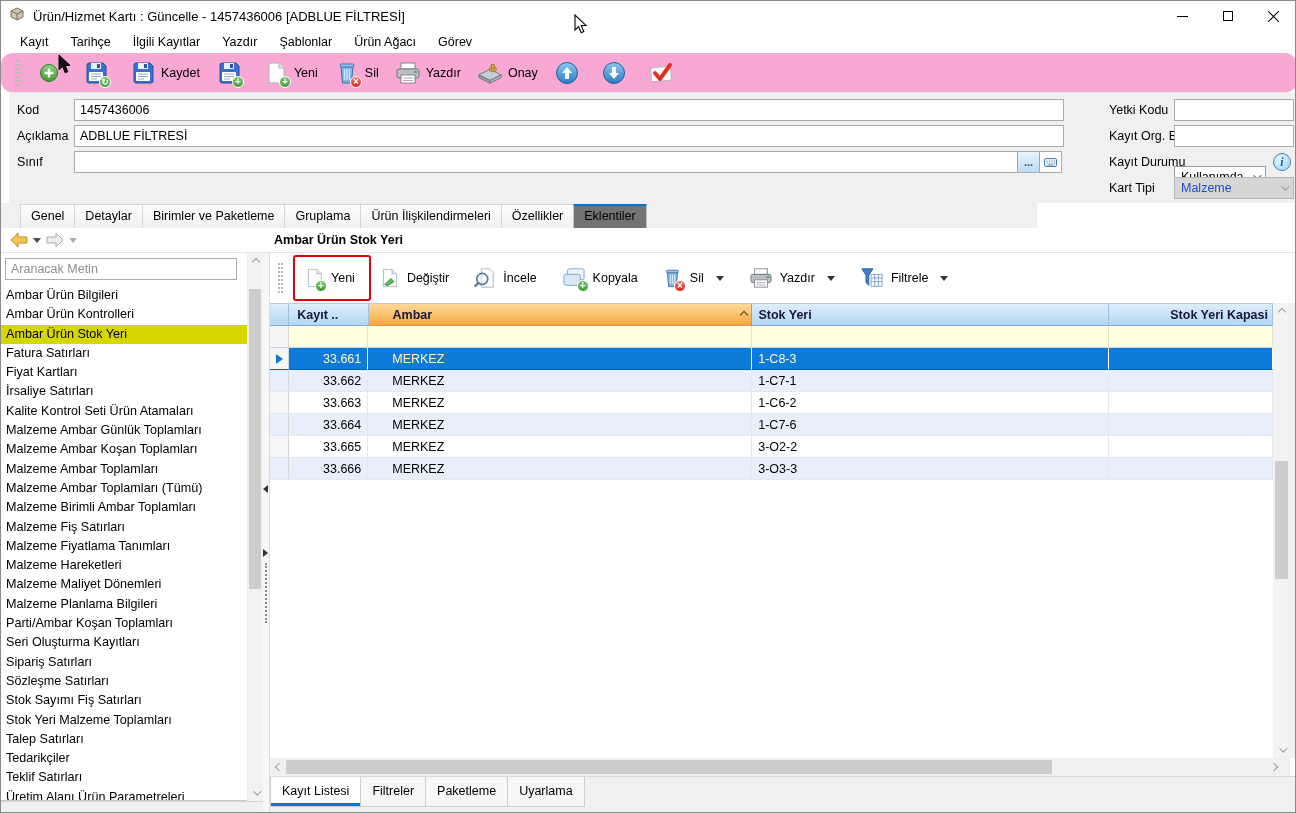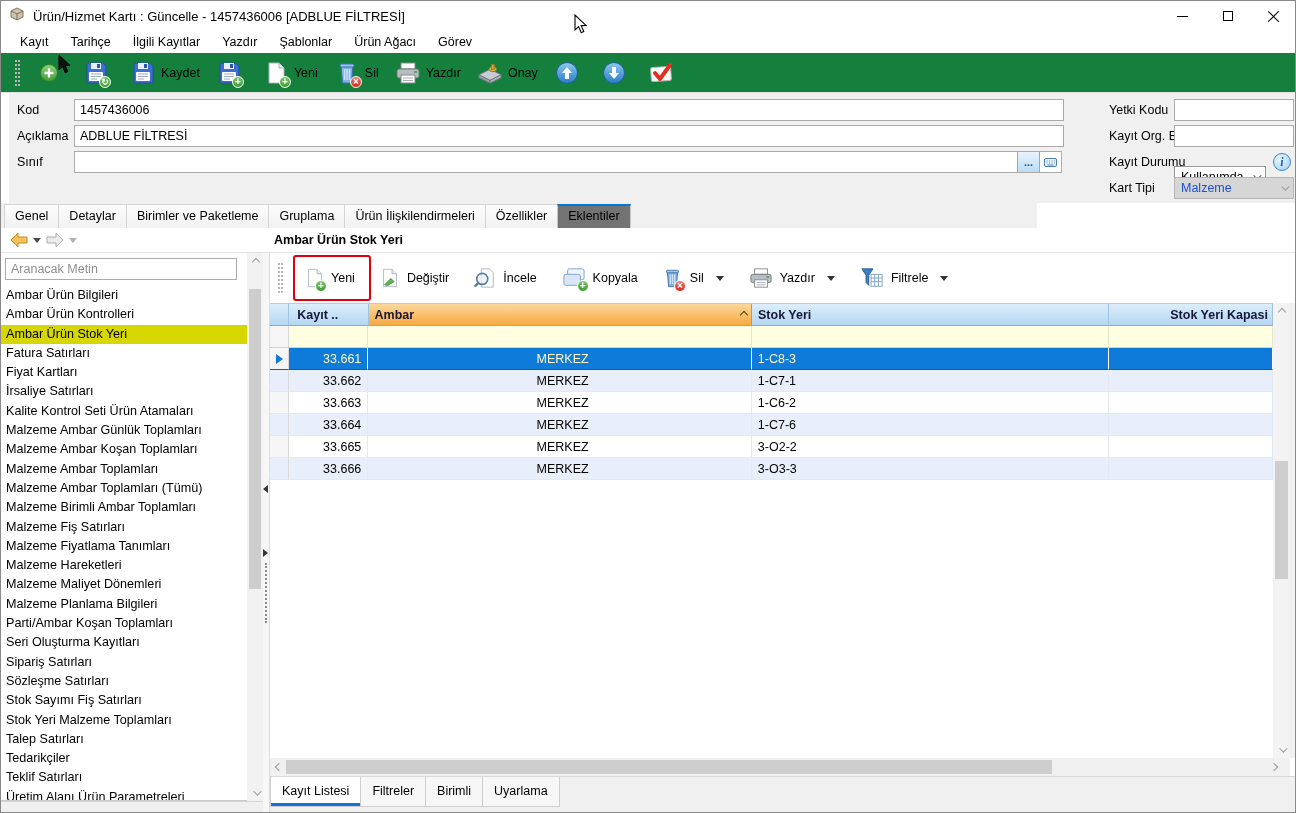--- a/index.html
+++ b/index.html
@@ -17,21 +17,21 @@
   .glyph-close { position:relative; width:12px; height:12px; }
   .glyph-close:before,.glyph-close:after { content:""; position:absolute; left:5px; top:-1px; width:1.4px; height:15px; background:#000; }
   .glyph-close:before { transform:rotate(45deg); }
   .glyph-close:after { transform:rotate(-45deg); }
 
   
   .menubar { left:0; top:30px; width:1296px; height:22px; background:#fff; display:flex; align-items:center; padding-left:8px; gap:0; }
   .menu-item { font-size:12.5px; color:#000; padding:2px 11px; }
 
   
-  .toolbar { left:0; top:52px; width:1296px; height:40px; background:#15803d; border-bottom:1px solid #e2e2e2; display:flex; align-items:center; padding-left:14px; }
+  .toolbar { left:0; top:52px; width:1296px; height:40px; background:#f9a8d4; border-bottom:1px solid #e2e2e2; display:flex; align-items:center; padding-left:14px;border-radius:12px; }
   .grip { width:5px; height:26px; border-left:2px dotted #b8b8b8; border-right:2px dotted #b8b8b8; margin-right:8px; }
   .tb-btn { display:flex; align-items:center; gap:5px; padding:3px 8px; font-size:12.5px; color:#000; }
   .icon-wrap { position:relative; width:26px; height:26px; display:flex; align-items:center; justify-content:center; }
   .badge { position:absolute; right:-2px; bottom:-2px; width:12px; height:12px; border-radius:50%; background:linear-gradient(#79c96a,#3d9a32); border:1px solid #fff; color:#fff; font-size:10px; line-height:10px; font-weight:bold; text-align:center; }
   .badge-plus::after { content:"+"; }
   .badge-refresh::after { content:"↻"; font-size:9px; }
   .badge-x { background:linear-gradient(#f07c72,#d22619); }
   .badge-x::after { content:"×"; }
 
   
@@ -46,21 +46,21 @@
   .combo.disabled { background:#d6d6d6; color:#1d4ed8; border-color:#b5b5b5; }
   .chev { display:inline-block; width:6px; height:6px; border-right:1.6px solid #555; border-bottom:1.6px solid #555; }
   .chev.down { transform:rotate(45deg) translateY(-2px); }
   .chev.up { transform:rotate(-135deg); }
   .chev.left { transform:rotate(135deg); }
   .chev.right { transform:rotate(-45deg); }
   .chev.gray { border-color:#9a9a9a; }
   .info-circle { position:absolute; width:18px; height:18px; border-radius:50%; background:radial-gradient(circle at 35% 30%, #eaf6ff, #9fd0f0); border:1px solid #3a87c8; color:#1c5fae; font-size:12px; font-weight:bold; font-style:italic; text-align:center; line-height:16px; font-family:"Liberation Serif",serif; }
 
   
-  .tabstrip { left:0; top:202px; width:1036px; height:25px; background:#f0f0f0; display:flex; align-items:flex-end; padding-left:3px; }
+  .tabstrip { left:0; top:202px; width:1036px; height:25px; background:#f0f0f0; display:flex; align-items:flex-end; padding-left:19px; }
   .tab { font-size:12.5px; color:#000; background:linear-gradient(#fcfcfc,#f1f1f1); border:1px solid #d5d5d5; border-bottom:none; padding:4px 10px 5px; margin-right:-1px; height:24px; }
   .tab.active { background:#737373; border-top:2px solid #0077d7; border-left-color:#c5c5c5; border-right-color:#c5c5c5; padding-top:3px; position:relative; z-index:2; }
 
   
   .navrow { left:0; top:227px; width:1296px; height:25px; background:#fff; border-bottom:1px solid #e3e3e3; }
   .nav-caret { display:inline-block; width:0; height:0; border-left:4px solid transparent; border-right:4px solid transparent; border-top:5px solid #4a4a4a; }
   .nav-caret.disabled { border-top-color:#b0b0b0; }
   .nav-title { position:absolute; left:273px; top:5px; font-size:12.5px; font-weight:bold; color:#000; }
 
   
@@ -84,21 +84,21 @@
   .gt-btn { position:relative; display:flex; align-items:center; gap:6px; font-size:12.5px; color:#000; padding:6px 12px; }
   .gt-btn .caret { width:0; height:0; border-left:4px solid transparent; border-right:4px solid transparent; border-top:5px solid #333; margin-left:6px; }
   .hl-red { position:absolute; left:2px; top:-5px; right:-4px; bottom:-5px; border:2.5px solid #e1000f; border-radius:3px; pointer-events:none; }
 
   
   .grid { position:absolute; left:0; top:50px; width:1003px; height:455px; background:#fff; border-top:1px solid #c8c8c8; }
   .grow { display:flex; width:1003px; }
   .cell { font-size:12.5px; overflow:hidden; white-space:nowrap; }
   .c-ind { width:20px; }
   .c-id { width:82px; text-align:right; padding-right:6px; }
-  .c-ambar { width:399px; padding-left:6px;justify-content:center; }
+  .c-ambar { width:399px; padding-left:24px; }
   .c-stok { width:371px; padding-left:6px; }
   .c-kap { width:171px; text-align:right; padding-right:4px; }
   .ghead { height:22px; }
   .ghead .cell { display:flex; align-items:center; font-weight:bold; color:#17173a; background:linear-gradient(#dceefb,#b4d7f2); border-right:1px solid #9fc3de; border-bottom:1px solid #86aecc; }
   .ghead .c-id { justify-content:flex-start; padding-left:8px; }
   .ghead .c-kap { justify-content:flex-end; }
   .ghead .sorted { background:linear-gradient(#fdd89c,#f6a93f); border-right:1px solid #d9952f; }
   .ghead .sorted .sort-ic { margin-left:auto; border-color:#5a3c10; }
   .gfilter { height:22px; }
   .gfilter .cell { background:#ffffe1; border-right:1px solid #e6e6c6; border-bottom:1px solid #c9d3e4; height:22px; }
@@ -609,19 +609,19 @@
       <div class="hs-thumb"></div>
       <span class="scroll-arrow" style="right:8px; top:0; height:18px;">
           <span class="chev right gray"></span>
         </span>
     </div>
 
     <div class="btabs">
 
     <div class="btab active">Kayıt Listesi</div>
         <div class="btab">Filtreler</div>
-        <div class="btab">Birimli</div>
+        <div class="btab">Paketleme</div>
         <div class="btab">Uyarlama</div>
       </div>
     <div class="bstrip"></div>
   </div>
 
 </div>
 
 </body></html>

